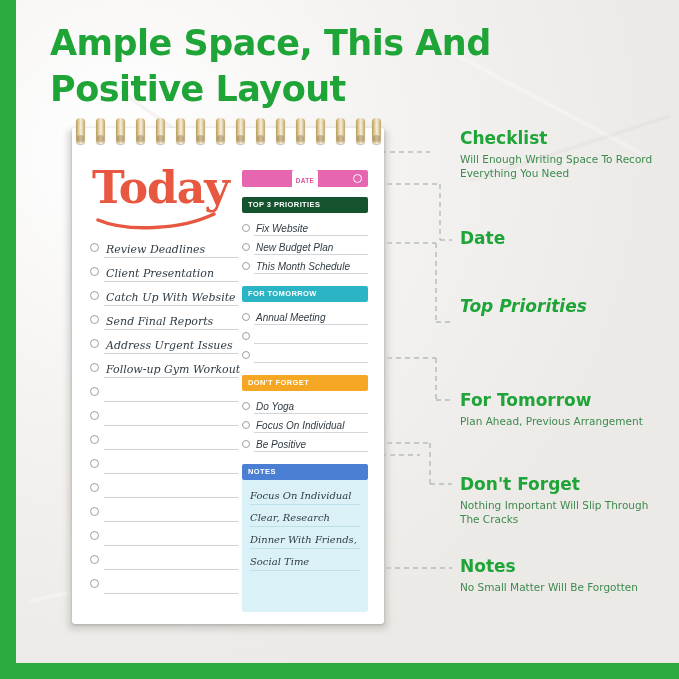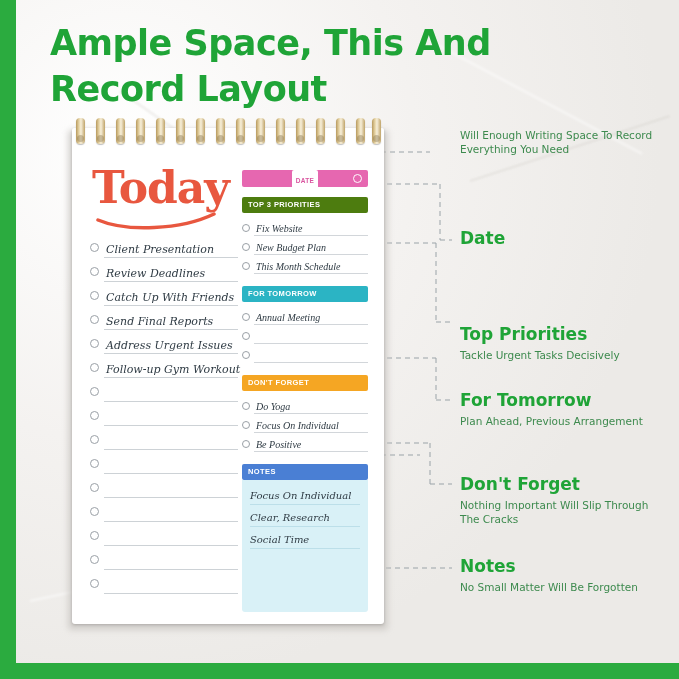--- a/index.html
+++ b/index.html
@@ -248,21 +248,21 @@
     position: absolute;
     left: 12px;
     right: 0;
     bottom: 2px;
     border-bottom: 1px solid #d2d6da;
   }
   .r-text {
     position: absolute;
     left: 14px;
     bottom: 4px;
-    font-family: Liberation Serif, serif;
+    font-family: Liberation Sans, sans-serif;
     font-style: italic;
     font-size: 10px;
     color: #2f3b44;
     white-space: nowrap;
   }
   .notes-box {
     margin-top: 0;
     background: #d9f1f7;
     border-radius: 0 0 3px 3px;
     padding: 8px 8px 14px 8px;
@@ -323,21 +323,21 @@
   <div class="vein" style="left:430px; top:40px; width:240px; height:2px; transform:rotate(28deg);"></div>
   <div class="vein vein2" style="left:470px; top:180px; width:210px; height:1.5px; transform:rotate(-18deg);"></div>
   <div class="vein" style="left:30px; top:600px; width:180px; height:2px; transform:rotate(-12deg);"></div>
   <div class="vein vein2" style="left:120px; top:90px; width:160px; height:1.5px; transform:rotate(35deg);"></div>
 
   <div class="frame-left"></div>
   <div class="frame-bottom"></div>
 
   <div class="headline">
     <div>Ample Space, This And</div>
-    <div>Record Layout</div>
+    <div>Positive Layout</div>
   </div>
 
   <svg class="leader">
 
     <path d="M138 152 L430 152" stroke="#9aa3a8" stroke-width="1" fill="none" stroke-dasharray="5,4"></path>
     <path d="M138 152 L138 455" stroke="#9aa3a8" stroke-width="1" fill="none" stroke-dasharray="5,4"></path>
     <path d="M138 455 L420 455" stroke="#9aa3a8" stroke-width="1" fill="none" stroke-dasharray="5,4"></path>
 
     <path d="M378 184 L440 184" stroke="#9aa3a8" stroke-width="1" fill="none" stroke-dasharray="5,4"></path>
     <path d="M440 184 L440 240" stroke="#9aa3a8" stroke-width="1" fill="none" stroke-dasharray="5,4"></path>
@@ -370,31 +370,31 @@
 
       <div class="today">Today</div>
       <svg class="today-swash" viewBox="0 0 122 20">
         <path d="M2 8 C30 20, 85 18, 118 2" stroke="#e8573f" stroke-width="3.5" fill="none" stroke-linecap="round"></path>
       </svg>
 
       <div class="checklist">
         <div class="cl-row">
             <span class="cl-circle"></span>
             <span class="cl-line"></span>
+            <span class="cl-text">Review Deadlines</span>
+          </div>
+        <div class="cl-row">
+            <span class="cl-circle"></span>
+            <span class="cl-line"></span>
             <span class="cl-text">Client Presentation</span>
           </div>
         <div class="cl-row">
             <span class="cl-circle"></span>
             <span class="cl-line"></span>
-            <span class="cl-text">Review Deadlines</span>
-          </div>
-        <div class="cl-row">
-            <span class="cl-circle"></span>
-            <span class="cl-line"></span>
-            <span class="cl-text">Catch Up With Friends</span>
+            <span class="cl-text">Catch Up With Website</span>
           </div>
         <div class="cl-row">
             <span class="cl-circle"></span>
             <span class="cl-line"></span>
             <span class="cl-text">Send Final Reports</span>
           </div>
         <div class="cl-row">
             <span class="cl-circle"></span>
             <span class="cl-line"></span>
             <span class="cl-text">Address Urgent Issues</span>
@@ -457,21 +457,21 @@
 
       <div class="rightcol">
 
         <div class="bar date-bar">
           <span class="date-tag">DATE</span>
           <span class="date-value">June 9, 2025</span>
           <span class="date-dot"></span>
         </div>
 
         <div class="sec">
-          <div class="bar" style="background:#4d7c0f">TOP 3 PRIORITIES</div>
+          <div class="bar" style="background:#14532d">TOP 3 PRIORITIES</div>
           <div class="sec-rows">
             <div class="r-row">
                 <span class="r-circle"></span>
                 <span class="r-line"></span>
                 <span class="r-text">Fix Website</span>
               </div>
             <div class="r-row">
                 <span class="r-circle"></span>
                 <span class="r-line"></span>
                 <span class="r-text">New Budget Plan</span>
@@ -524,20 +524,21 @@
                 <span class="r-text">Be Positive</span>
               </div>
           </div>
         </div>
 
         <div class="sec">
           <div class="bar" style="background:#4a7fd4">NOTES</div>
           <div class="notes-box">
             <div class="notes-line">Focus On Individual</div>
             <div class="notes-line">Clear, Research</div>
+            <div class="notes-line">Dinner With Friends,</div>
             <div class="notes-line">Social Time</div>
           </div>
         </div>
 
       </div>
     </div>
   </div>
 
   <div class="spiral">
     <div class="coil" style="left:4px"></div>
@@ -552,30 +553,30 @@
     <div class="coil" style="left:184px"></div>
     <div class="coil" style="left:204px"></div>
     <div class="coil" style="left:224px"></div>
     <div class="coil" style="left:244px"></div>
     <div class="coil" style="left:264px"></div>
     <div class="coil" style="left:284px"></div>
     <div class="coil" style="left:300px"></div>
   </div>
 
   <div class="callout" style="left:460px; top:128px;">
+    <h3>Checklist</h3>
     <p>Will Enough Writing Space To Record Everything You Need</p>
   </div>
 
   <div class="callout" style="left:460px; top:228px;">
     <h3>Date</h3>
   </div>
 
-  <div class="callout" style="left:460px; top:324px;">
+  <div class="callout" style="left:460px; top:296px;font-style:italic;">
     <h3>Top Priorities</h3>
-    <p>Tackle Urgent Tasks Decisively</p>
   </div>
 
   <div class="callout" style="left:460px; top:390px;">
     <h3>For Tomorrow</h3>
     <p>Plan Ahead, Previous Arrangement</p>
   </div>
 
   <div class="callout" style="left:460px; top:474px;">
     <h3>Don't Forget</h3>
     <p>Nothing Important Will Slip Through The Cracks</p>

